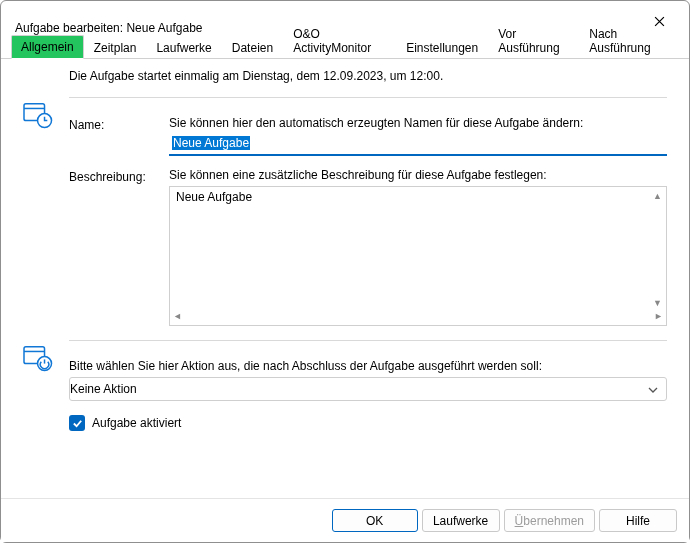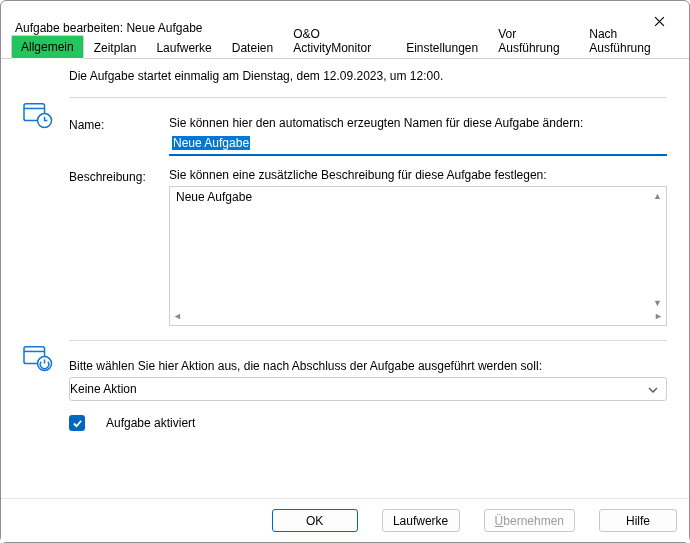--- a/index.html
+++ b/index.html
@@ -170,40 +170,40 @@
   .select .chev {
     position: absolute;
     right: 8px;
     top: 50%;
     transform: translateY(-50%);
     color: #555;
   }
   .checkbox-row {
     display: flex;
     align-items: center;
-    gap: 21px;
+    gap: 7px;
     padding-left: 46px;
     margin-top: 8px;
   }
   .checkbox {
     width: 16px; height: 16px;
     border-radius: 3px;
     background: #0067c0;
     display: flex;
     align-items: center;
     justify-content: center;
   }
   .checkbox svg { width: 11px; height: 11px; stroke: #fff; stroke-width: 2; fill: none; }
   .footer {
     height: 44px;
     border-top: 1px solid #e4e4e4;
     display: flex;
     justify-content: flex-end;
     align-items: center;
-    gap: 24px;
+    gap: 4px;
     padding: 0 12px;
     background: #fff;
   }
   .btn {
     min-width: 78px;
     height: 23px;
     border: 1px solid #c9c9c9;
     border-radius: 3px;
     background: #fdfdfd;
     font: inherit;

